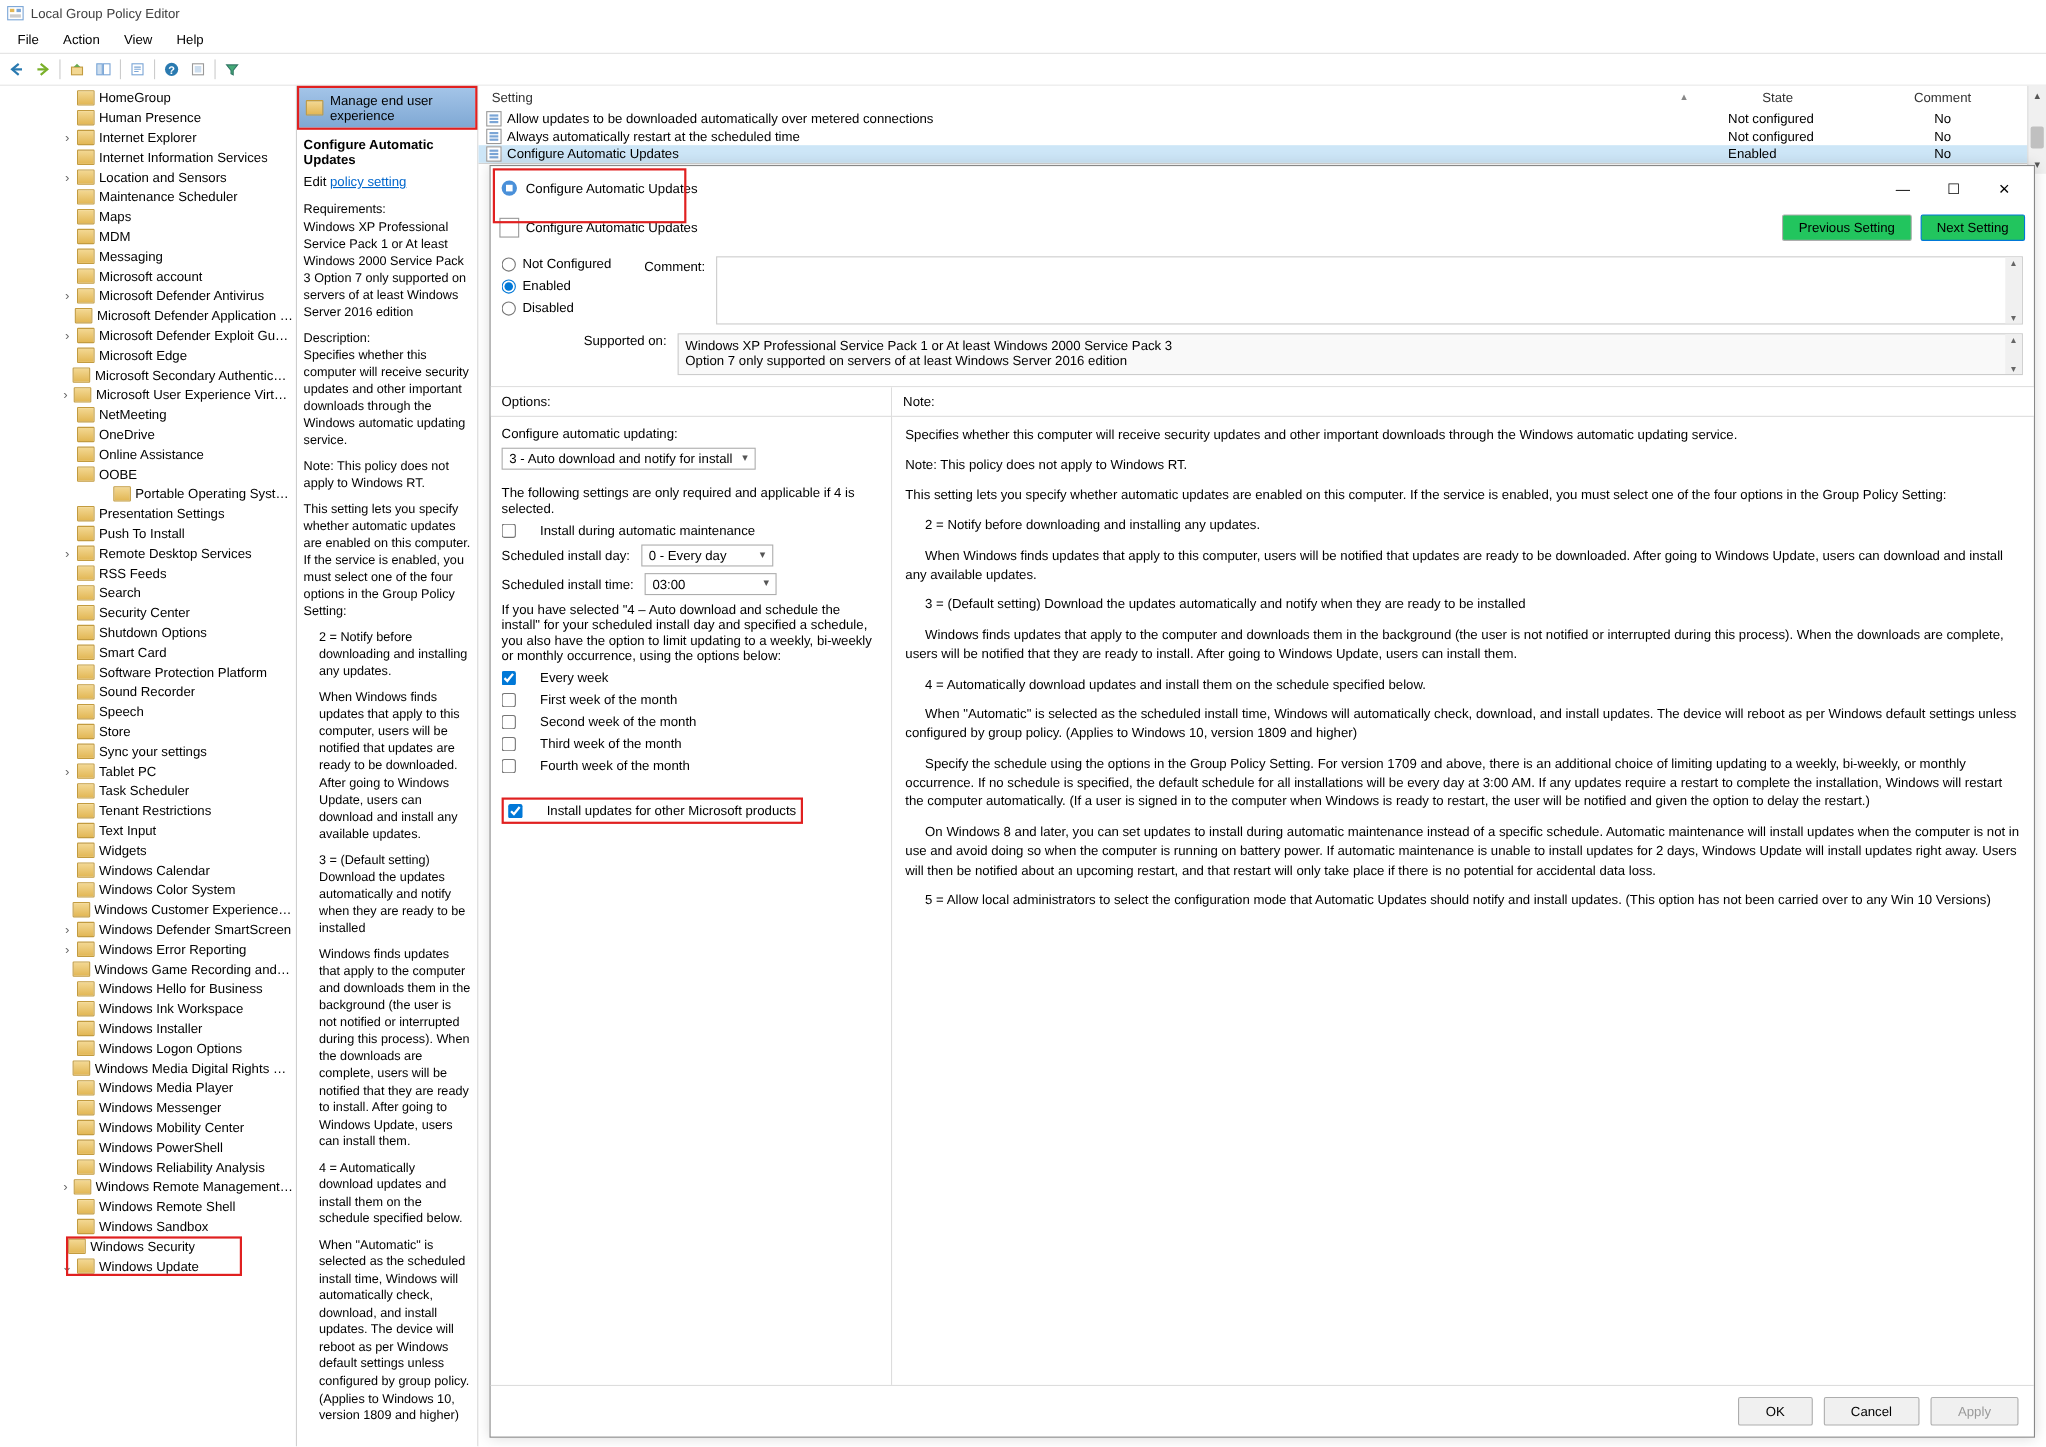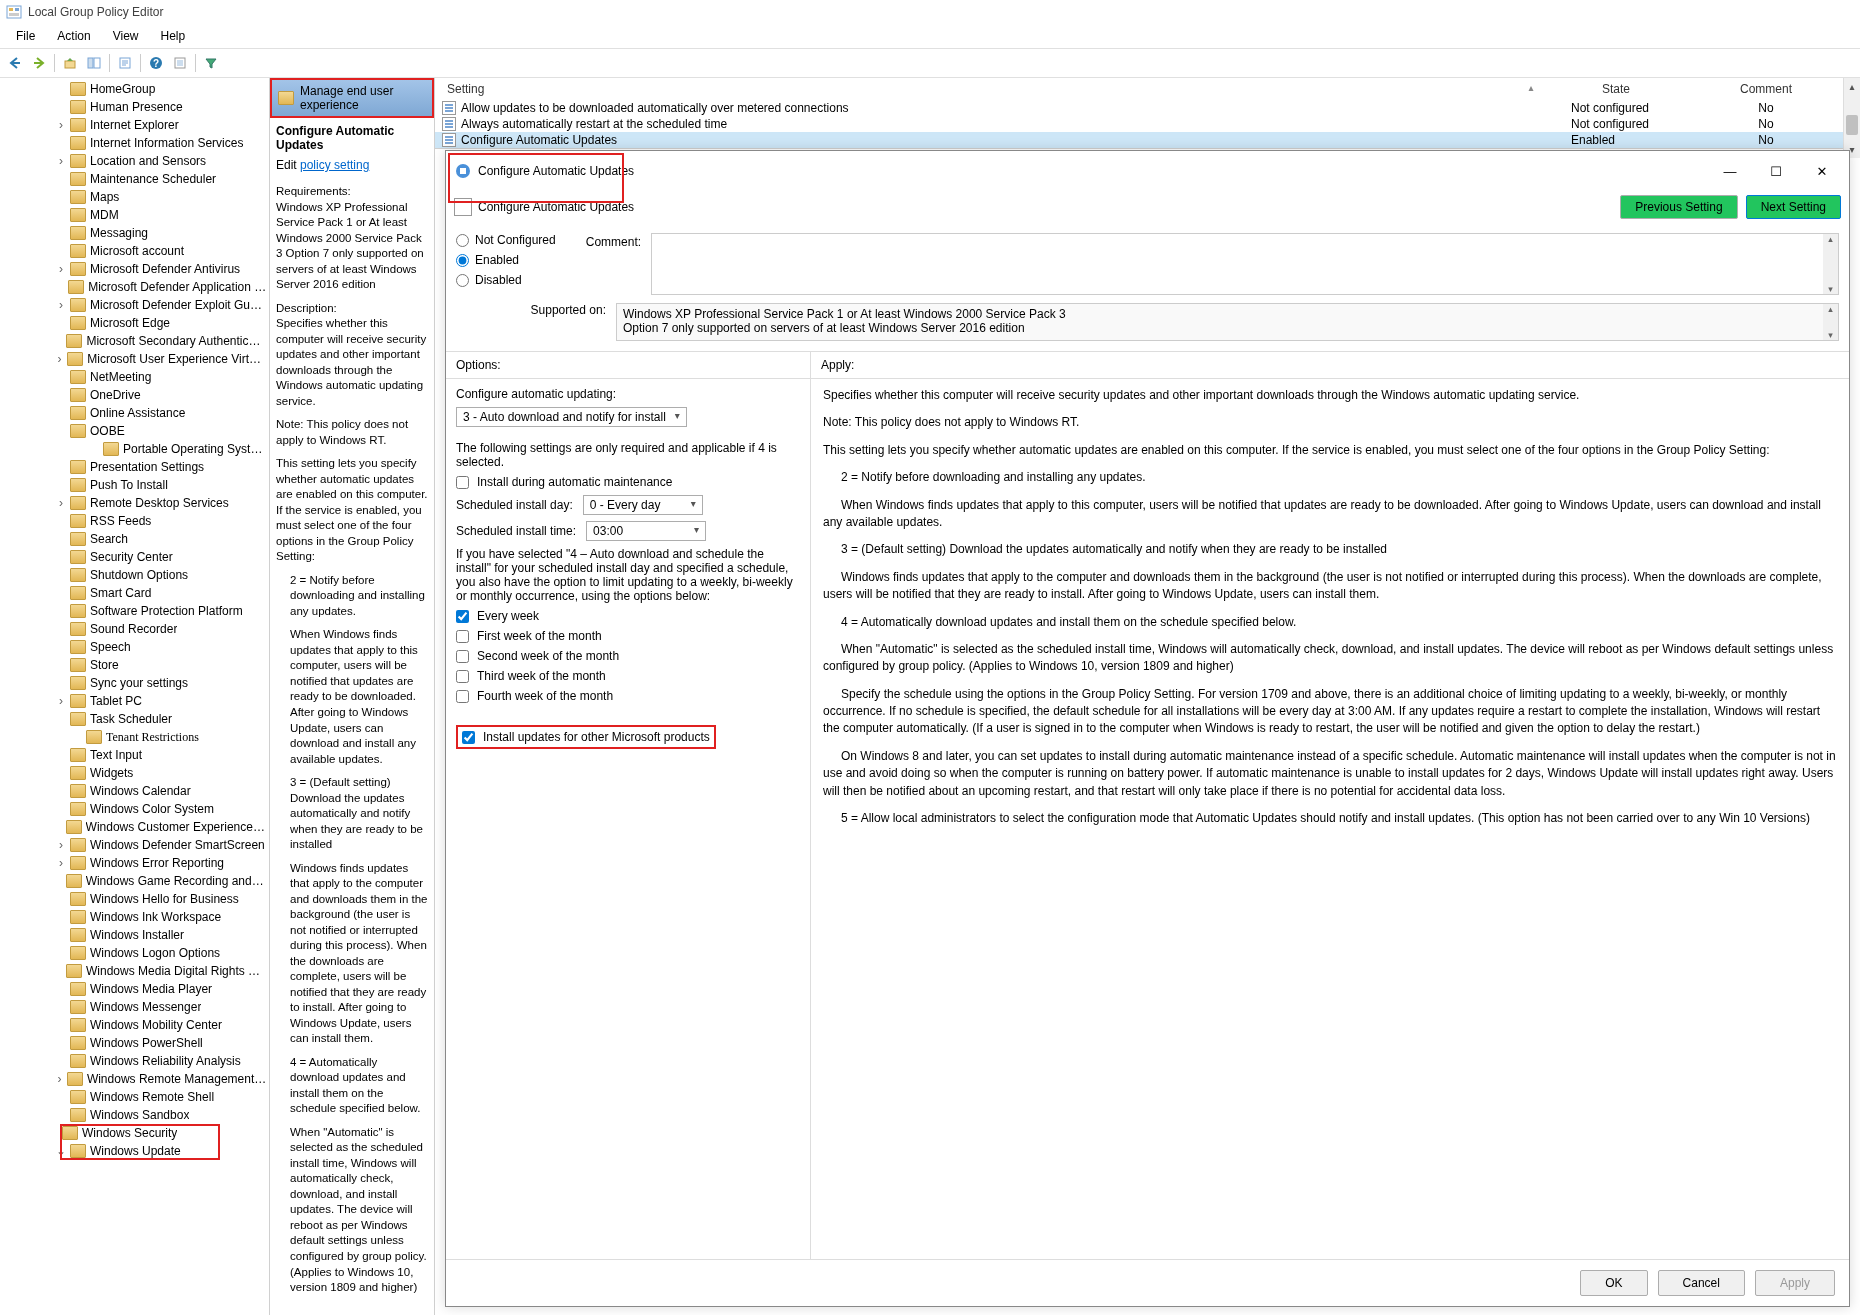--- a/index.html
+++ b/index.html
@@ -86,21 +86,21 @@
 .supported-box { flex:1; border:1px solid #ccc; padding: 3px 6px; font-size:12px; position:relative; background:#f9f9f9; min-height:38px; }
 
 .dlg-split { display:flex; flex:1; border-top:1px solid #ddd; overflow:hidden; }
 .opts-panel { width: 365px; border-right:1px solid #ddd; display:flex; flex-direction:column; }
 .panel-hdr { padding: 6px 10px; font-size:12px; background:#fff; }
 .opts-body { padding: 8px 10px; font-size:12px; overflow-y:auto; flex:1; border-top:1px solid #ddd; }
 .opts-body > * { margin-bottom: 6px; }
 .select-box { border:1px solid #adadad; padding: 2px 20px 2px 6px; background:#fff; position:relative; display:inline-block; min-width:220px; font-size:12px; cursor:pointer; }
 .select-box::after { content:"▾"; position:absolute; right:6px; top:2px; color:#555; font-size:10px; }
 .select-sm { min-width: 120px; }
-.chk-row { display:flex; align-items:center; gap:8px; }
+.chk-row { display:flex; align-items:center; gap:22px; }
 .chk-row input { accent-color:#0078d7; }
 .hl-box { border:2px solid #e02020; padding:3px 4px; display:inline-flex; }
 
 .help-panel { flex:1; display:flex; flex-direction:column; }
 .help-body { padding: 8px 12px; font-size:12px; line-height:1.45; overflow-y:auto; flex:1; border-top:1px solid #ddd; }
 .help-body p { margin-bottom:10px; }
 .help-indent { text-indent: 18px; }
 
 .dlg-footer { display:flex; justify-content:flex-end; gap:10px; padding: 10px 14px; border-top:1px solid #ddd; }
 .ft-btn { border:1px solid #adadad; background:#f0f0f0; padding: 5px 24px; font-size:12px; cursor:pointer; border-radius:2px; }
@@ -362,21 +362,21 @@
       <div class="tree-item" style="padding-left: 52px;">
         <span class="tree-expander-col" style="color: rgb(102, 102, 102);">›</span>
         <span class="tree-folder"></span>
         <span class="tree-label">Tablet PC</span>
       </div>
       <div class="tree-item" style="padding-left: 52px;">
         <span class="tree-expander-col" style="color: rgb(102, 102, 102);"></span>
         <span class="tree-folder"></span>
         <span class="tree-label">Task Scheduler</span>
       </div>
-      <div class="tree-item" style="padding-left: 68px; font-family: Liberation Serif, serif;">
+      <div class="tree-item" style="padding-left: 52px;">
         <span class="tree-expander-col" style="color: rgb(102, 102, 102);"></span>
         <span class="tree-folder"></span>
         <span class="tree-label">Tenant Restrictions</span>
       </div>
       <div class="tree-item" style="padding-left: 52px;">
         <span class="tree-expander-col" style="color: rgb(102, 102, 102);"></span>
         <span class="tree-folder"></span>
         <span class="tree-label">Text Input</span>
       </div>
       <div class="tree-item" style="padding-left: 52px;">
@@ -667,21 +667,21 @@
             <div style="height:10px"></div>
             <span class="hl-box">
               <label class="chk-row">
                   <input type="checkbox" checked="" style="">
                   <span>Install updates for other Microsoft products</span>
                 </label>
             </span>
           </div>
         </div>
         <div class="help-panel">
-          <div class="panel-hdr">Apply:</div>
+          <div class="panel-hdr">Note:</div>
           <div class="help-body">
             <p>Specifies whether this computer will receive security updates and other important downloads through the Windows automatic updating service.</p>
             <p>Note: This policy does not apply to Windows RT.</p>
             <p>This setting lets you specify whether automatic updates are enabled on this computer. If the service is enabled, you must select one of the four options in the Group Policy Setting:</p>
             <p class="help-indent">2 = Notify before downloading and installing any updates.</p>
             <p class="help-indent">When Windows finds updates that apply to this computer, users will be notified that updates are ready to be downloaded. After going to Windows Update, users can download and install any available updates.</p>
             <p class="help-indent">3 = (Default setting) Download the updates automatically and notify when they are ready to be installed</p>
             <p class="help-indent">Windows finds updates that apply to the computer and downloads them in the background (the user is not notified or interrupted during this process). When the downloads are complete, users will be notified that they are ready to install. After going to Windows Update, users can install them.</p>
             <p class="help-indent">4 = Automatically download updates and install them on the schedule specified below.</p>
             <p class="help-indent">When "Automatic" is selected as the scheduled install time, Windows will automatically check, download, and install updates. The device will reboot as per Windows default settings unless configured by group policy. (Applies to Windows 10, version 1809 and higher)</p>

